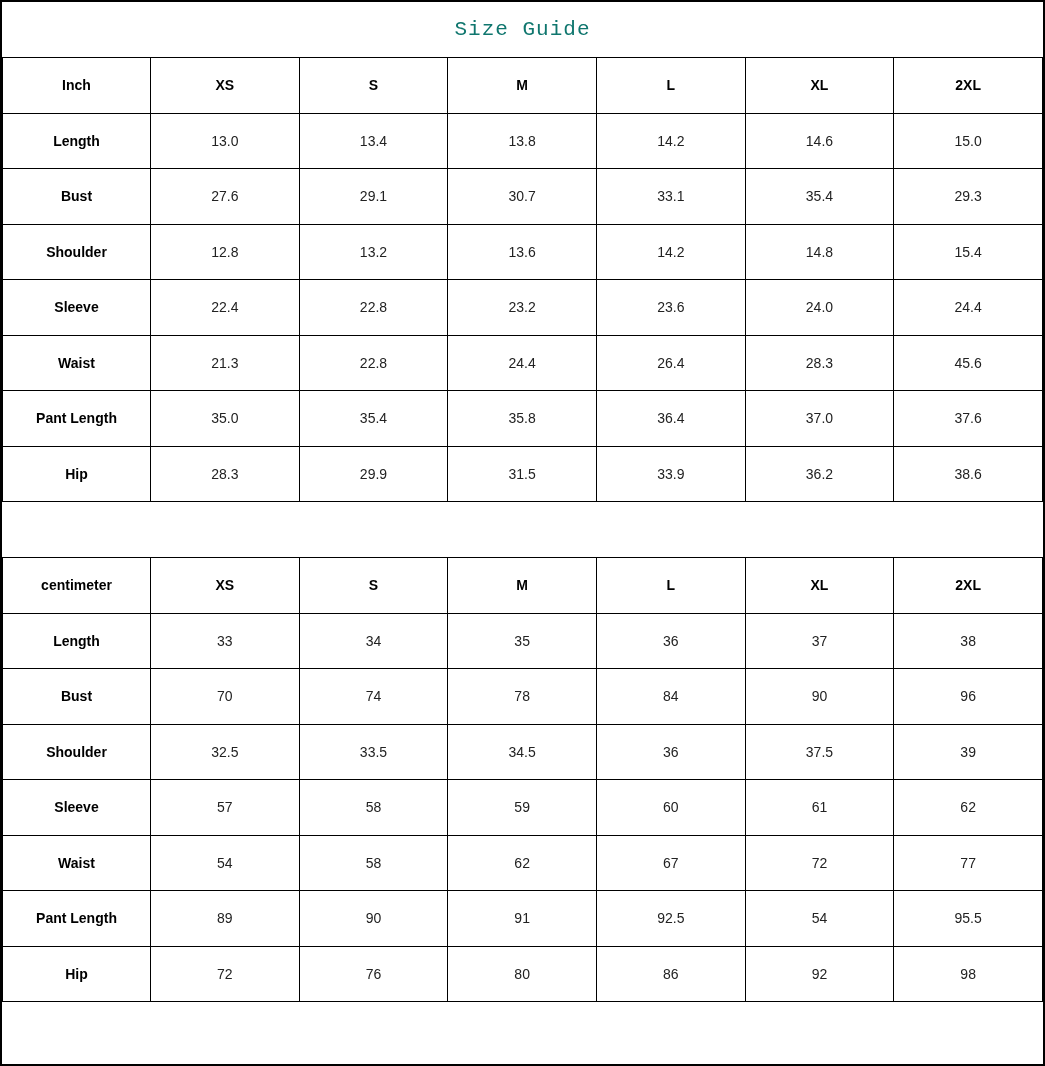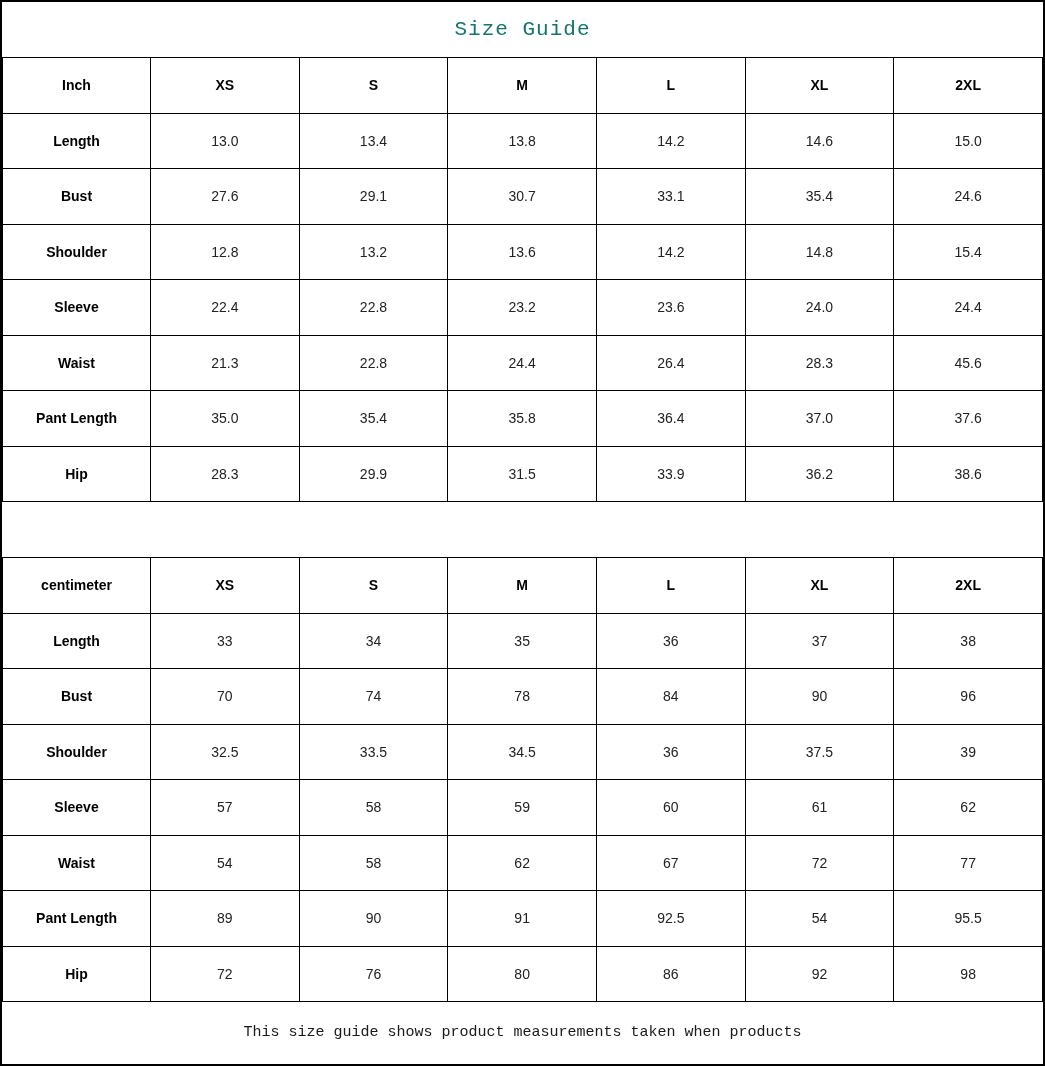--- a/index.html
+++ b/index.html
@@ -102,21 +102,21 @@
           <td class="value-cell">14.6</td>
           <td class="value-cell">15.0</td>
         </tr>
         <tr>
           <td class="row-label">Bust</td>
           <td class="value-cell">27.6</td>
           <td class="value-cell">29.1</td>
           <td class="value-cell">30.7</td>
           <td class="value-cell">33.1</td>
           <td class="value-cell">35.4</td>
-          <td class="value-cell">24.6</td>
+          <td class="value-cell">29.3</td>
         </tr>
         <tr>
           <td class="row-label">Shoulder</td>
           <td class="value-cell">12.8</td>
           <td class="value-cell">13.2</td>
           <td class="value-cell">13.6</td>
           <td class="value-cell">14.2</td>
           <td class="value-cell">14.8</td>
           <td class="value-cell">15.4</td>
         </tr>
@@ -243,16 +243,15 @@
           <td class="value-cell">76</td>
           <td class="value-cell">80</td>
           <td class="value-cell">86</td>
           <td class="value-cell">92</td>
           <td class="value-cell">98</td>
         </tr>
       </tbody>
     </table>
 
   <div class="footer-note">
-    <div>This size guide shows product measurements taken when products</div>
   </div>
 
 </div>
 
 </body></html>

